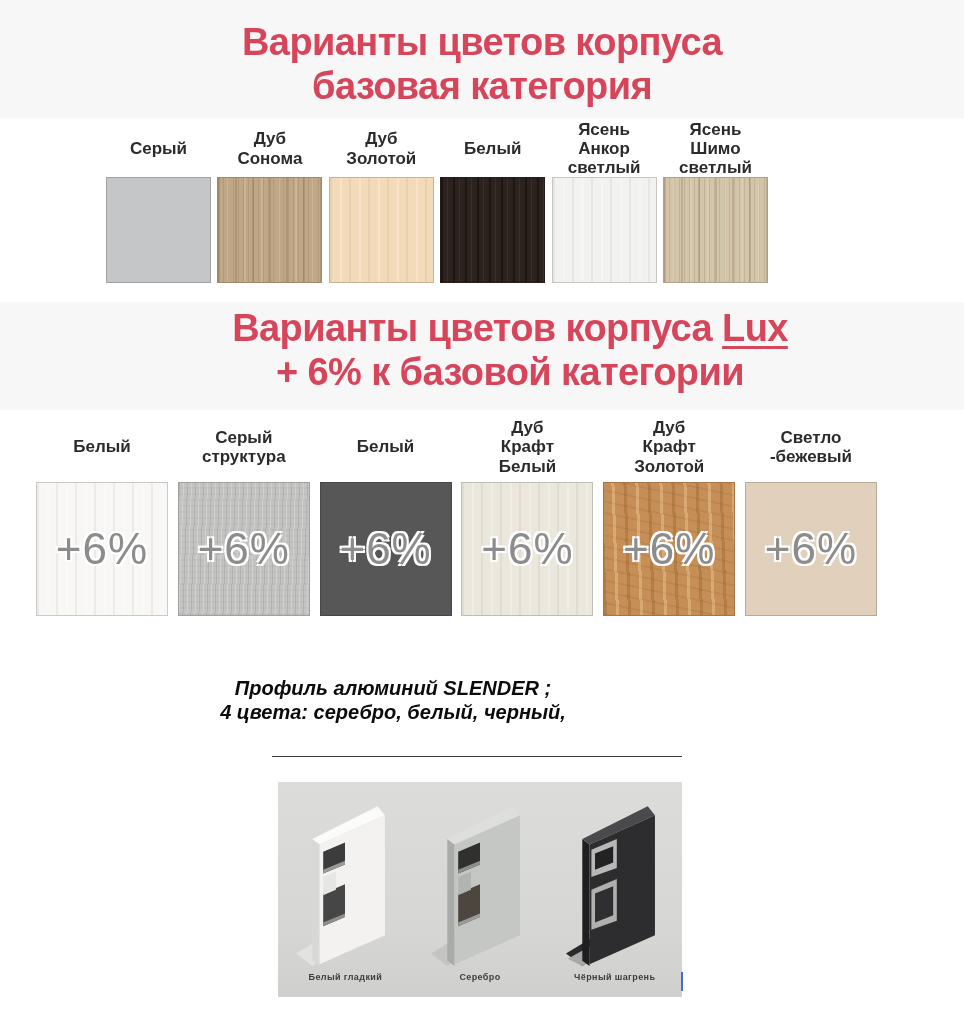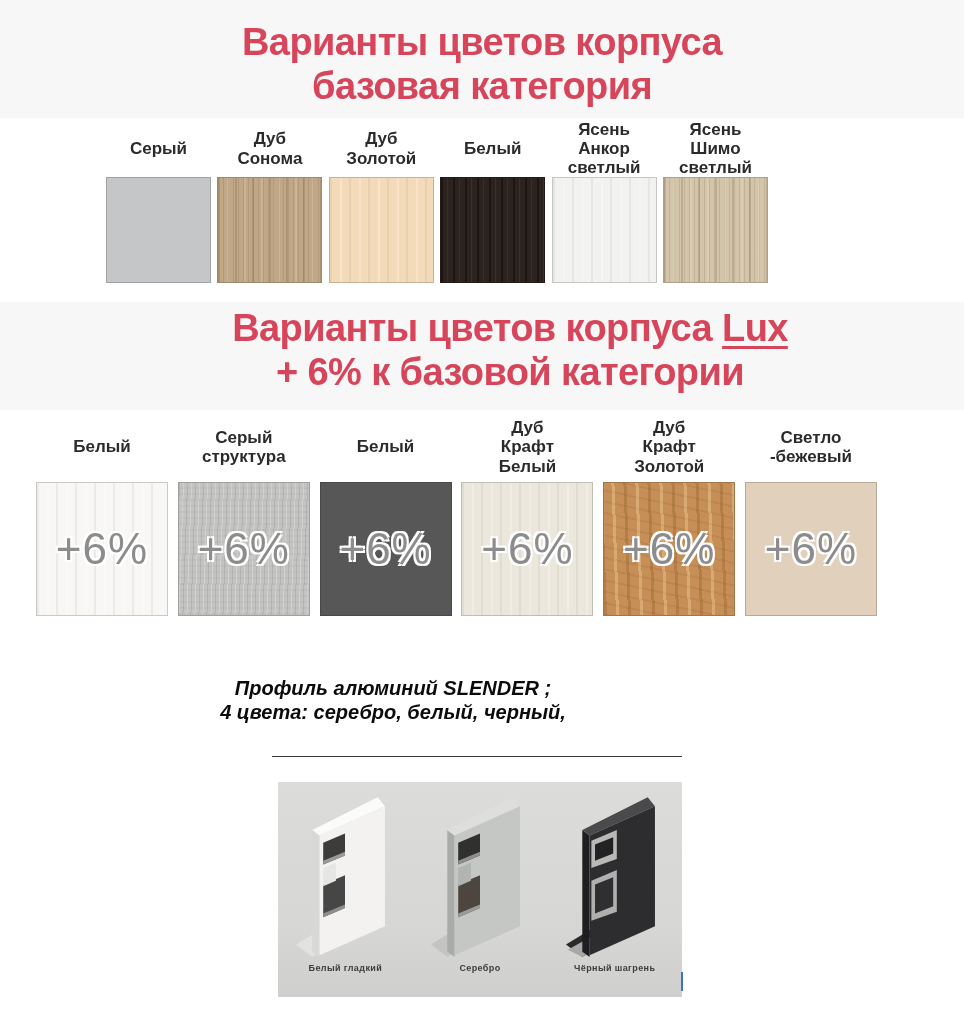--- a/index.html
+++ b/index.html
@@ -52,21 +52,21 @@
         text-shadow:-2px -2px 0 #fff,2px -2px 0 #fff,-2px 2px 0 #fff,2px 2px 0 #fff,0 0 2px #fff;}
 
   .profile-text{position:absolute;left:0;top:676px;width:786px;text-align:center;
         font-weight:bold;font-style:italic;font-size:20px;line-height:1.2;color:#0b0b0b;}
   .sep{position:absolute;left:272px;top:756px;width:410px;height:0;
         border-top:1.6px solid #3a3a3a;}
   .photo{position:absolute;left:278px;top:782px;width:404px;height:215px;
         background:linear-gradient(180deg,#dcdcda 0%,#d6d6d4 70%,#cfcfcd 100%);
         display:flex;align-items:stretch;}
   .pcol{flex:1;display:flex;flex-direction:column;align-items:center;justify-content:flex-end;
-        padding-bottom:24px;}
+        padding-bottom:15px;}
   .pcol svg{width:110px;height:168px;margin-bottom:5px;}
   .plabel{font-size:9px;font-weight:bold;color:#3d3d3d;letter-spacing:0.4px;}
   .caret{position:absolute;left:681px;top:972px;width:2px;height:19px;background:#3e6fd6;}
 </style>
 </head>
 <body>
 
 <div class="page">
   <div class="band" id="band-top"></div>
   <div class="band" id="band-lux"></div>

